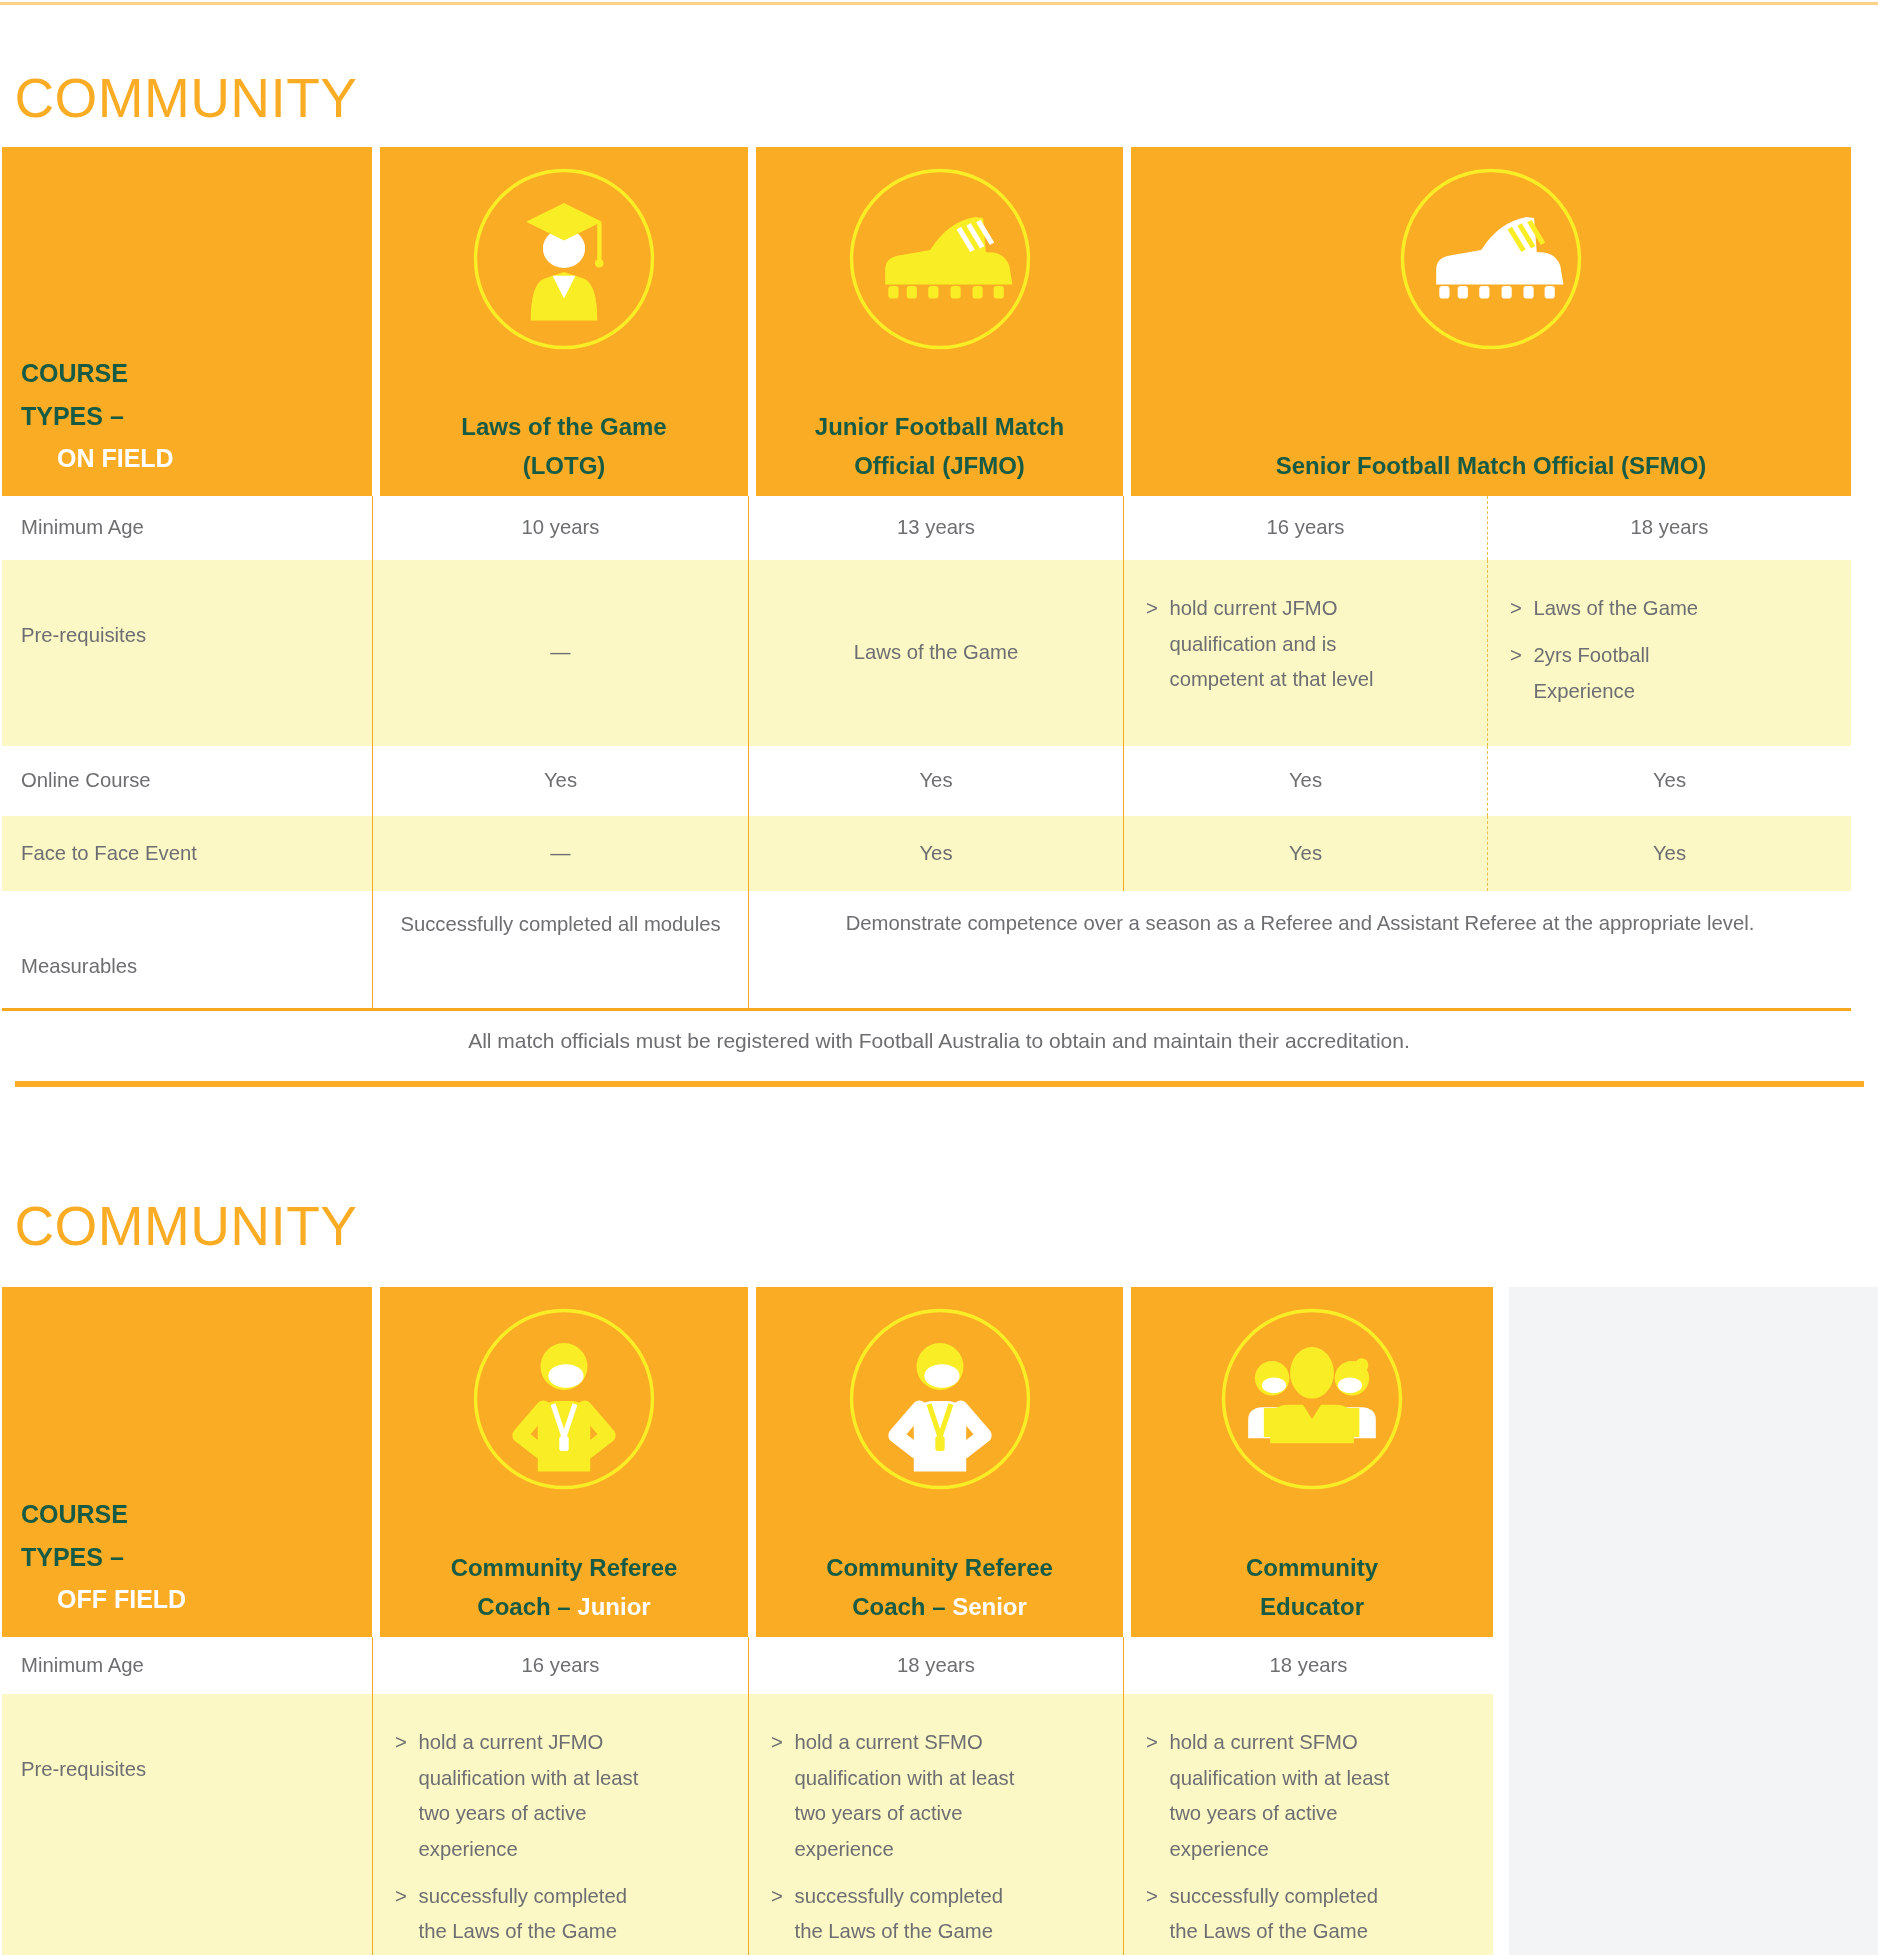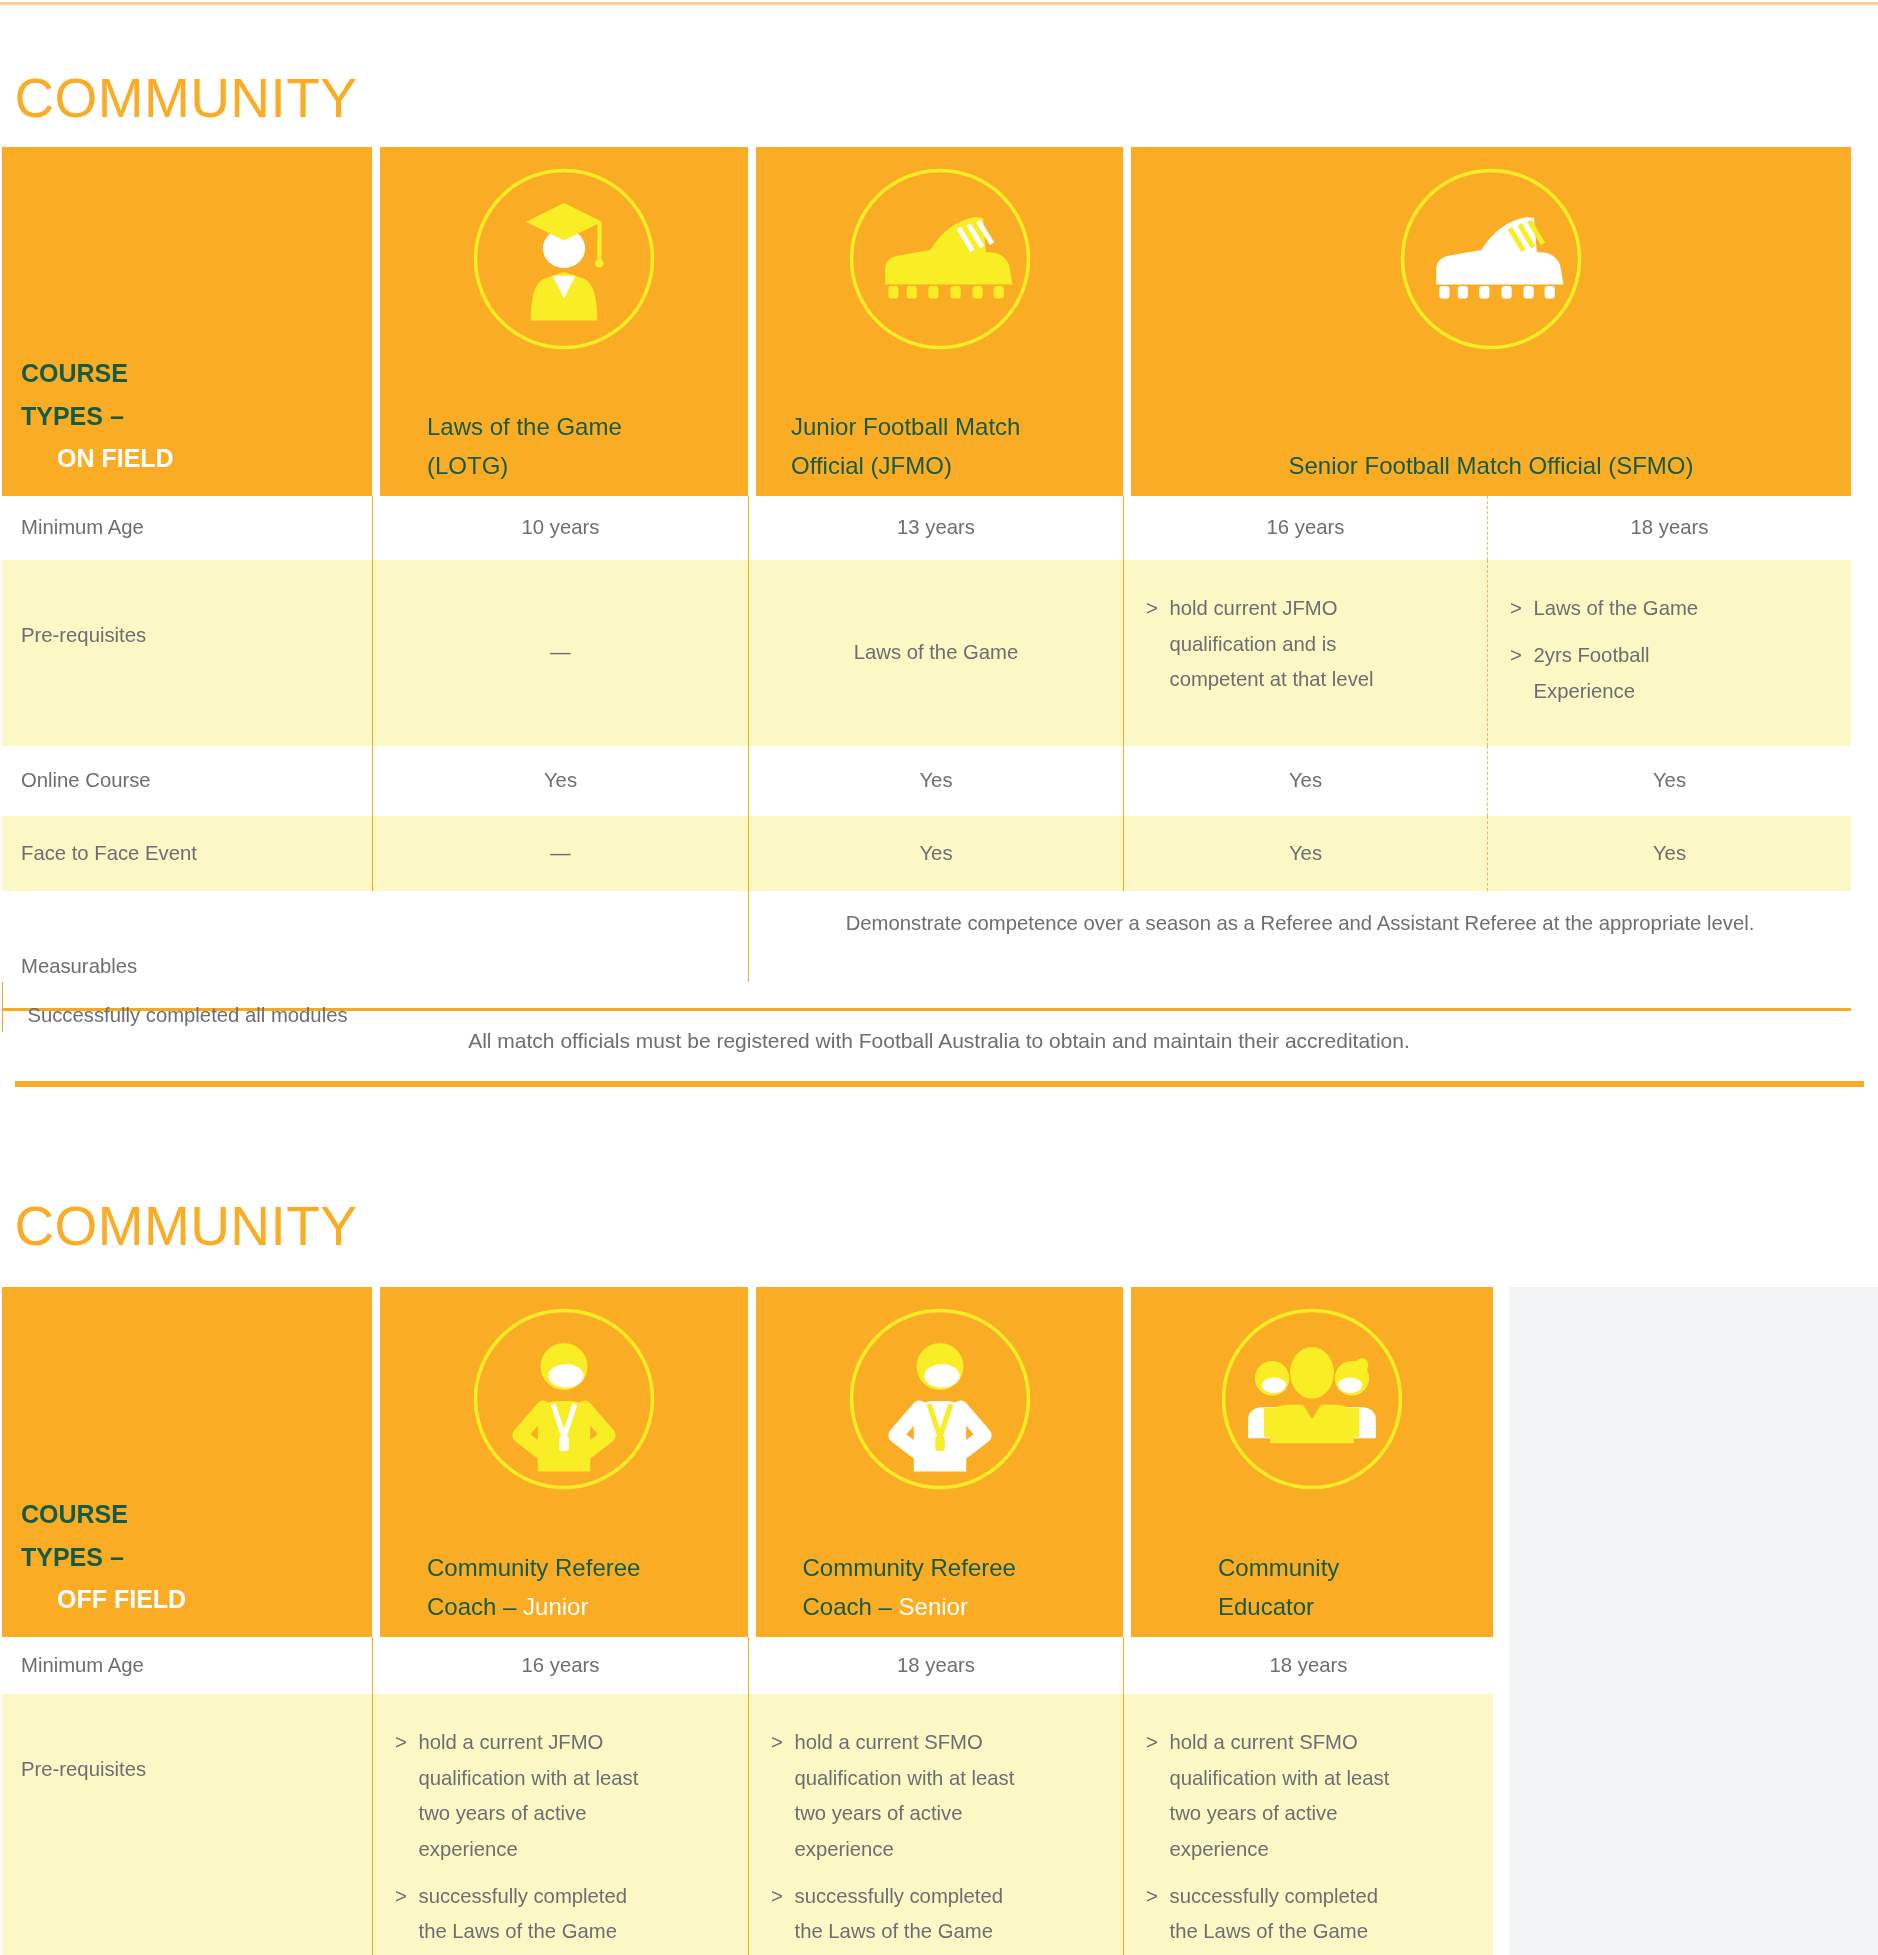--- a/index.html
+++ b/index.html
@@ -28,21 +28,21 @@
   .grid{display:grid;}
   #table1 .grid{grid-template-columns:370px 376px 375px 364px 364px;}
   #table2 .grid{grid-template-columns:370px 376px 375px 370px;}
   .thead{height:349px;}
   #table2 .thead{height:350px;}
   .hcell{background:var(--orange);display:flex;flex-direction:column;align-items:center;justify-content:space-between;padding:19.6px 7.8px 11px 7.8px;}
   .hcell.gap{border-left:8.6px solid #fff;}
   .hcell.corner{align-items:flex-start;justify-content:flex-end;padding:0 11.7px 16.4px 19px;}
   .corner-top{color:var(--green);font-size:25px;font-weight:bold;line-height:1.7;max-width:168px;}
   .corner-bot{color:#ffffff;font-size:25px;font-weight:bold;line-height:1.7;margin-left:36px;}
-  .cname{color:var(--green);font-size:24px;font-weight:normal;line-height:1.6;}
+  .cname{color:var(--green);font-size:24px;font-weight:bold;text-align:center;line-height:1.6;}
   .cname .wht{color:#ffffff;}
   .cname.w700{max-width:274px}
   .cname.w760{max-width:297px}
   .cname.w1400{max-width:547px}
   .cname.w480{max-width:188px}
   .span2{grid-column:4 / span 2;}
   .row{min-height:23.5px;}
   .row.white{background:#ffffff}
   .row.yellow{background:var(--rowyellow)}
   .cell{display:flex;align-items:center;justify-content:center;color:var(--gray);font-size:20.3px;line-height:1.55;text-align:center;border-left:1.6px solid var(--line);}
@@ -184,25 +184,25 @@
     <div class="grid row yellow r-f2f1">
       <div class="cell first">Face to Face Event</div>
       <div class="cell">—</div>
       <div class="cell">Yes</div>
       <div class="cell">Yes</div>
       <div class="cell dashed">Yes</div>
     </div>
 
     <div class="grid row white tall r-meas1">
       <div class="cell first">Measurables</div>
+      <div class="cell">
+          <span class="meas-lotg">Successfully completed all modules</span>
+        </div>
       <div class="cell meas-merged">
           <span class="inner">Demonstrate competence over a season as a Referee and Assistant Referee at the appropriate level.</span>
-        </div>
-      <div class="cell">
-          <span class="meas-lotg">Successfully completed all modules</span>
         </div>
     </div>
   </div>
 
   <div class="footnote" id="footnote1">All match officials must be registered with Football Australia to obtain and maintain their accreditation.</div>
   <div class="rule mid"></div>
 
   <div class="title" id="title2">COMMUNITY</div>
   <div class="gray-panel"></div>
 

